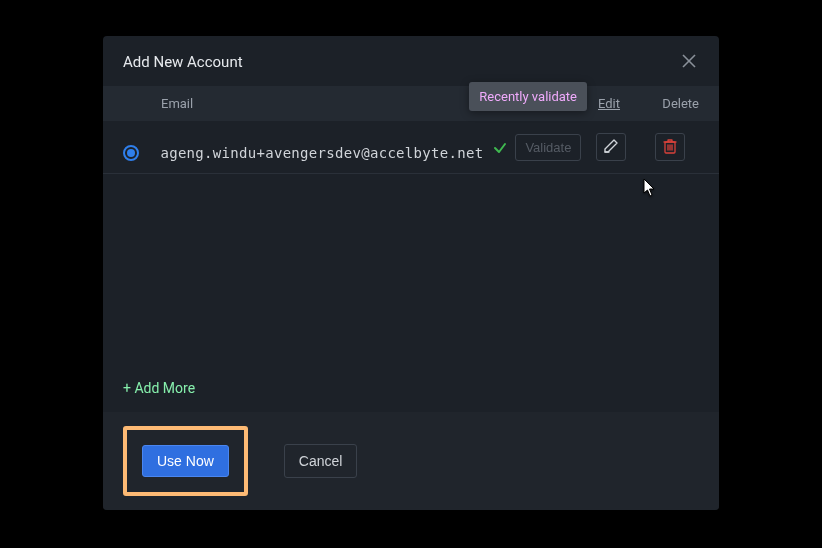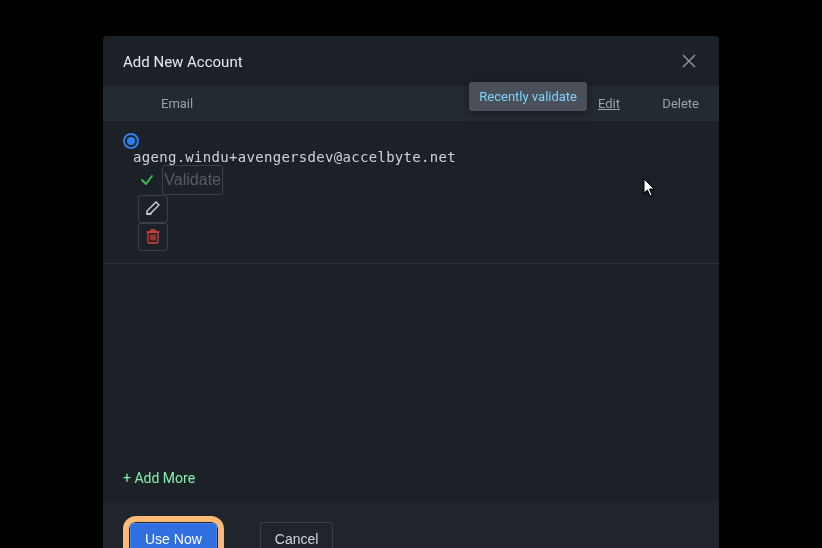--- a/index.html
+++ b/index.html
@@ -56,25 +56,24 @@
     position: relative;
   }
   .col-radio { width: 28px; }
   .col-email { flex: 1; padding-left: 10px; }
   .col-validate { width: 100px; text-align: center; }
   .col-edit { width: 60px; text-align: center; text-decoration: underline; }
   .col-delete { width: 60px; text-align: right; }
 
   .row {
     display: flex;
-    align-items: flex-start;
+    align-items: flex-end;
     padding: 12px 20px;
     border-bottom: 1px solid #2a3039;
     position: relative;
-    flex-direction: column;
   }
   .radio {
     width: 16px;
     height: 16px;
     border-radius: 50%;
     border: 2px solid #2f7feb;
     display: flex;
     align-items: center;
     justify-content: center;
     cursor: pointer;
@@ -97,22 +96,22 @@
     align-items: center;
     justify-content: flex-end;
     gap: 8px;
   }
   .check-icon { color: #3fb950; display:flex; }
   .check-icon svg { width:14px; height:14px; }
   .validate-btn {
     border: 1px solid #3a414b;
     background: transparent;
     color: #555b64;
-    font-size: 16px;
-    padding: 5px 1px;
+    font-size: 13px;
+    padding: 5px 9px;
     border-radius: 3px;
     cursor: default;
   }
   .edit-cell, .delete-cell {
     width: 60px;
     display: flex;
     align-items: center;
     justify-content: center;
   }
   .icon-btn {
@@ -145,23 +144,23 @@
   .footer {
     background: #20252c;
     padding: 14px 20px;
     display: flex;
     gap: 12px;
     align-items: center;
     border-bottom-left-radius: 4px;
     border-bottom-right-radius: 4px;
   }
   .primary-wrap {
-    border: 6px solid #fdba74;
-    padding: 1px;
-    border-radius: 13px;
+    border: 4px solid #fdba74;
+    padding: 15px;
+    border-radius: 3px;
   }
   .primary-btn {
     background: #2f6fe0;
     color: #fff;
     border: 1px solid #4a86f0;
     padding: 7px 14px;
     font-size: 14px;
     border-radius: 3px;
     cursor: pointer;
   }
@@ -172,21 +171,21 @@
     padding: 8px 14px;
     font-size: 14px;
     border-radius: 3px;
     cursor: pointer;
     margin-left: 24px;
   }
 
   .tooltip {
     position: absolute;
     background: #4a5059;
-    color: #7dd3fc;
+    color: #f0abfc;
     font-size: 13px;
     padding: 7px 10px;
     border-radius: 3px;
     top: -4px;
     right: 132px;
     white-space: nowrap;
     z-index: 5;
     box-shadow: 0 2px 8px rgba(0,0,0,0.4);
   }
 

